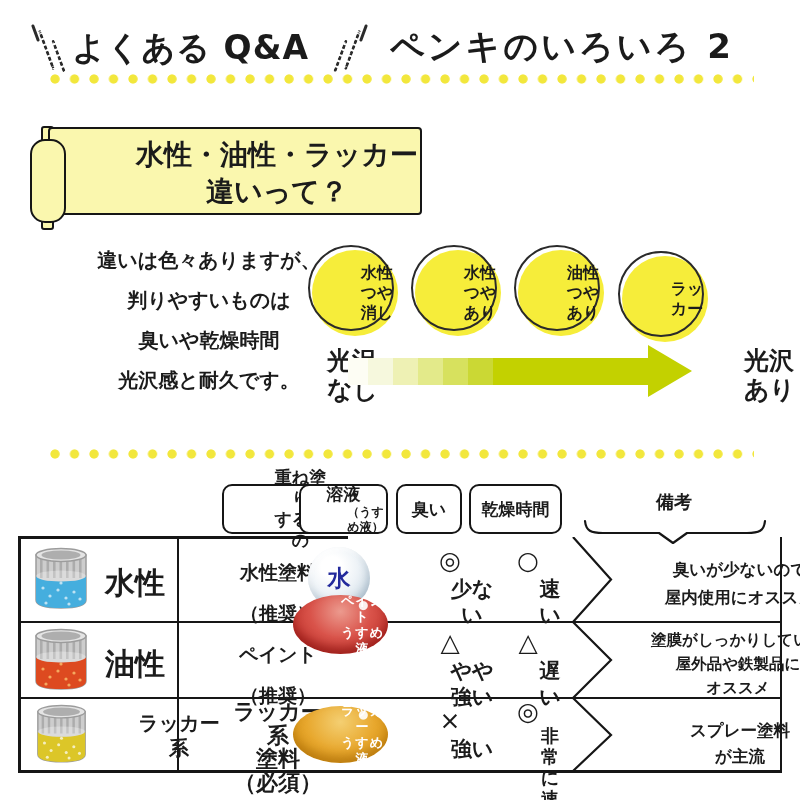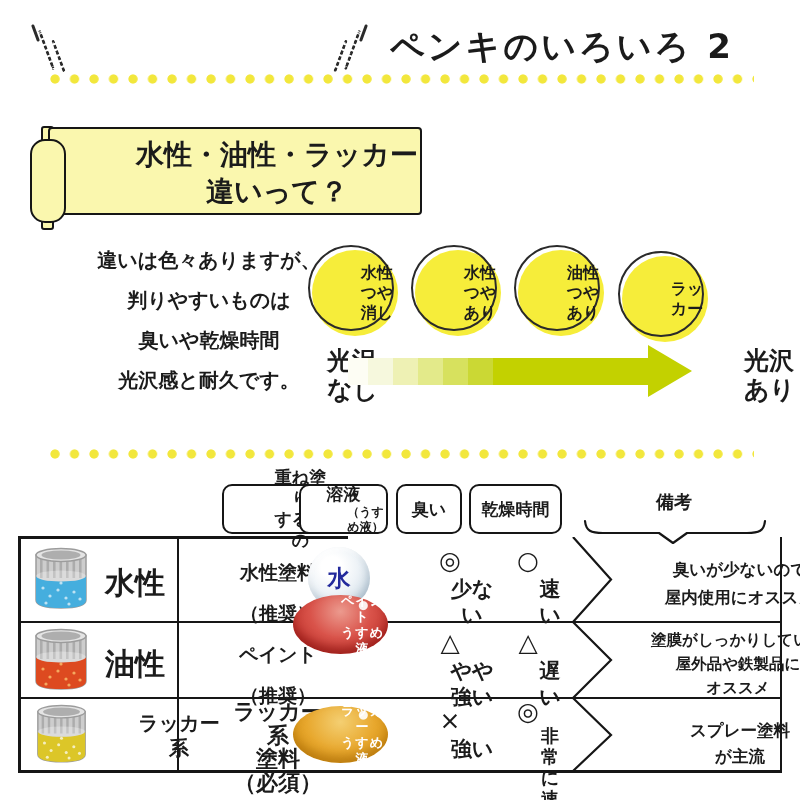--- a/index.html
+++ b/index.html
@@ -88,20 +88,21 @@
 </head>
 <body>
 
 <div class="page">
 
   <div>
     <div class="mark" style="left:34px;top:24px;height:18px;transform:rotate(-20deg);"></div>
     <div class="mark dot" style="left:45px;top:29px;height:42px;transform:rotate(-20deg);"></div>
     <div class="mark dot" style="left:57px;top:39px;height:34px;transform:rotate(-20deg);"></div>
   </div>
+  <div class="abs title1">よくある Q&amp;A</div>
   <div>
     <div class="mark" style="left:362px;top:24px;height:18px;transform:rotate(20deg);"></div>
     <div class="mark dot" style="left:351px;top:29px;height:42px;transform:rotate(20deg);"></div>
     <div class="mark dot" style="left:339px;top:39px;height:34px;transform:rotate(20deg);"></div>
   </div>
   <div class="abs title2">ペンキのいろいろ 2</div>
   <div class="dots" style="top:74px;"></div>
 
   <div class="abs peg" style="left:41px;top:126px;"></div>
   <div class="abs peg" style="left:41px;top:213px;"></div>

